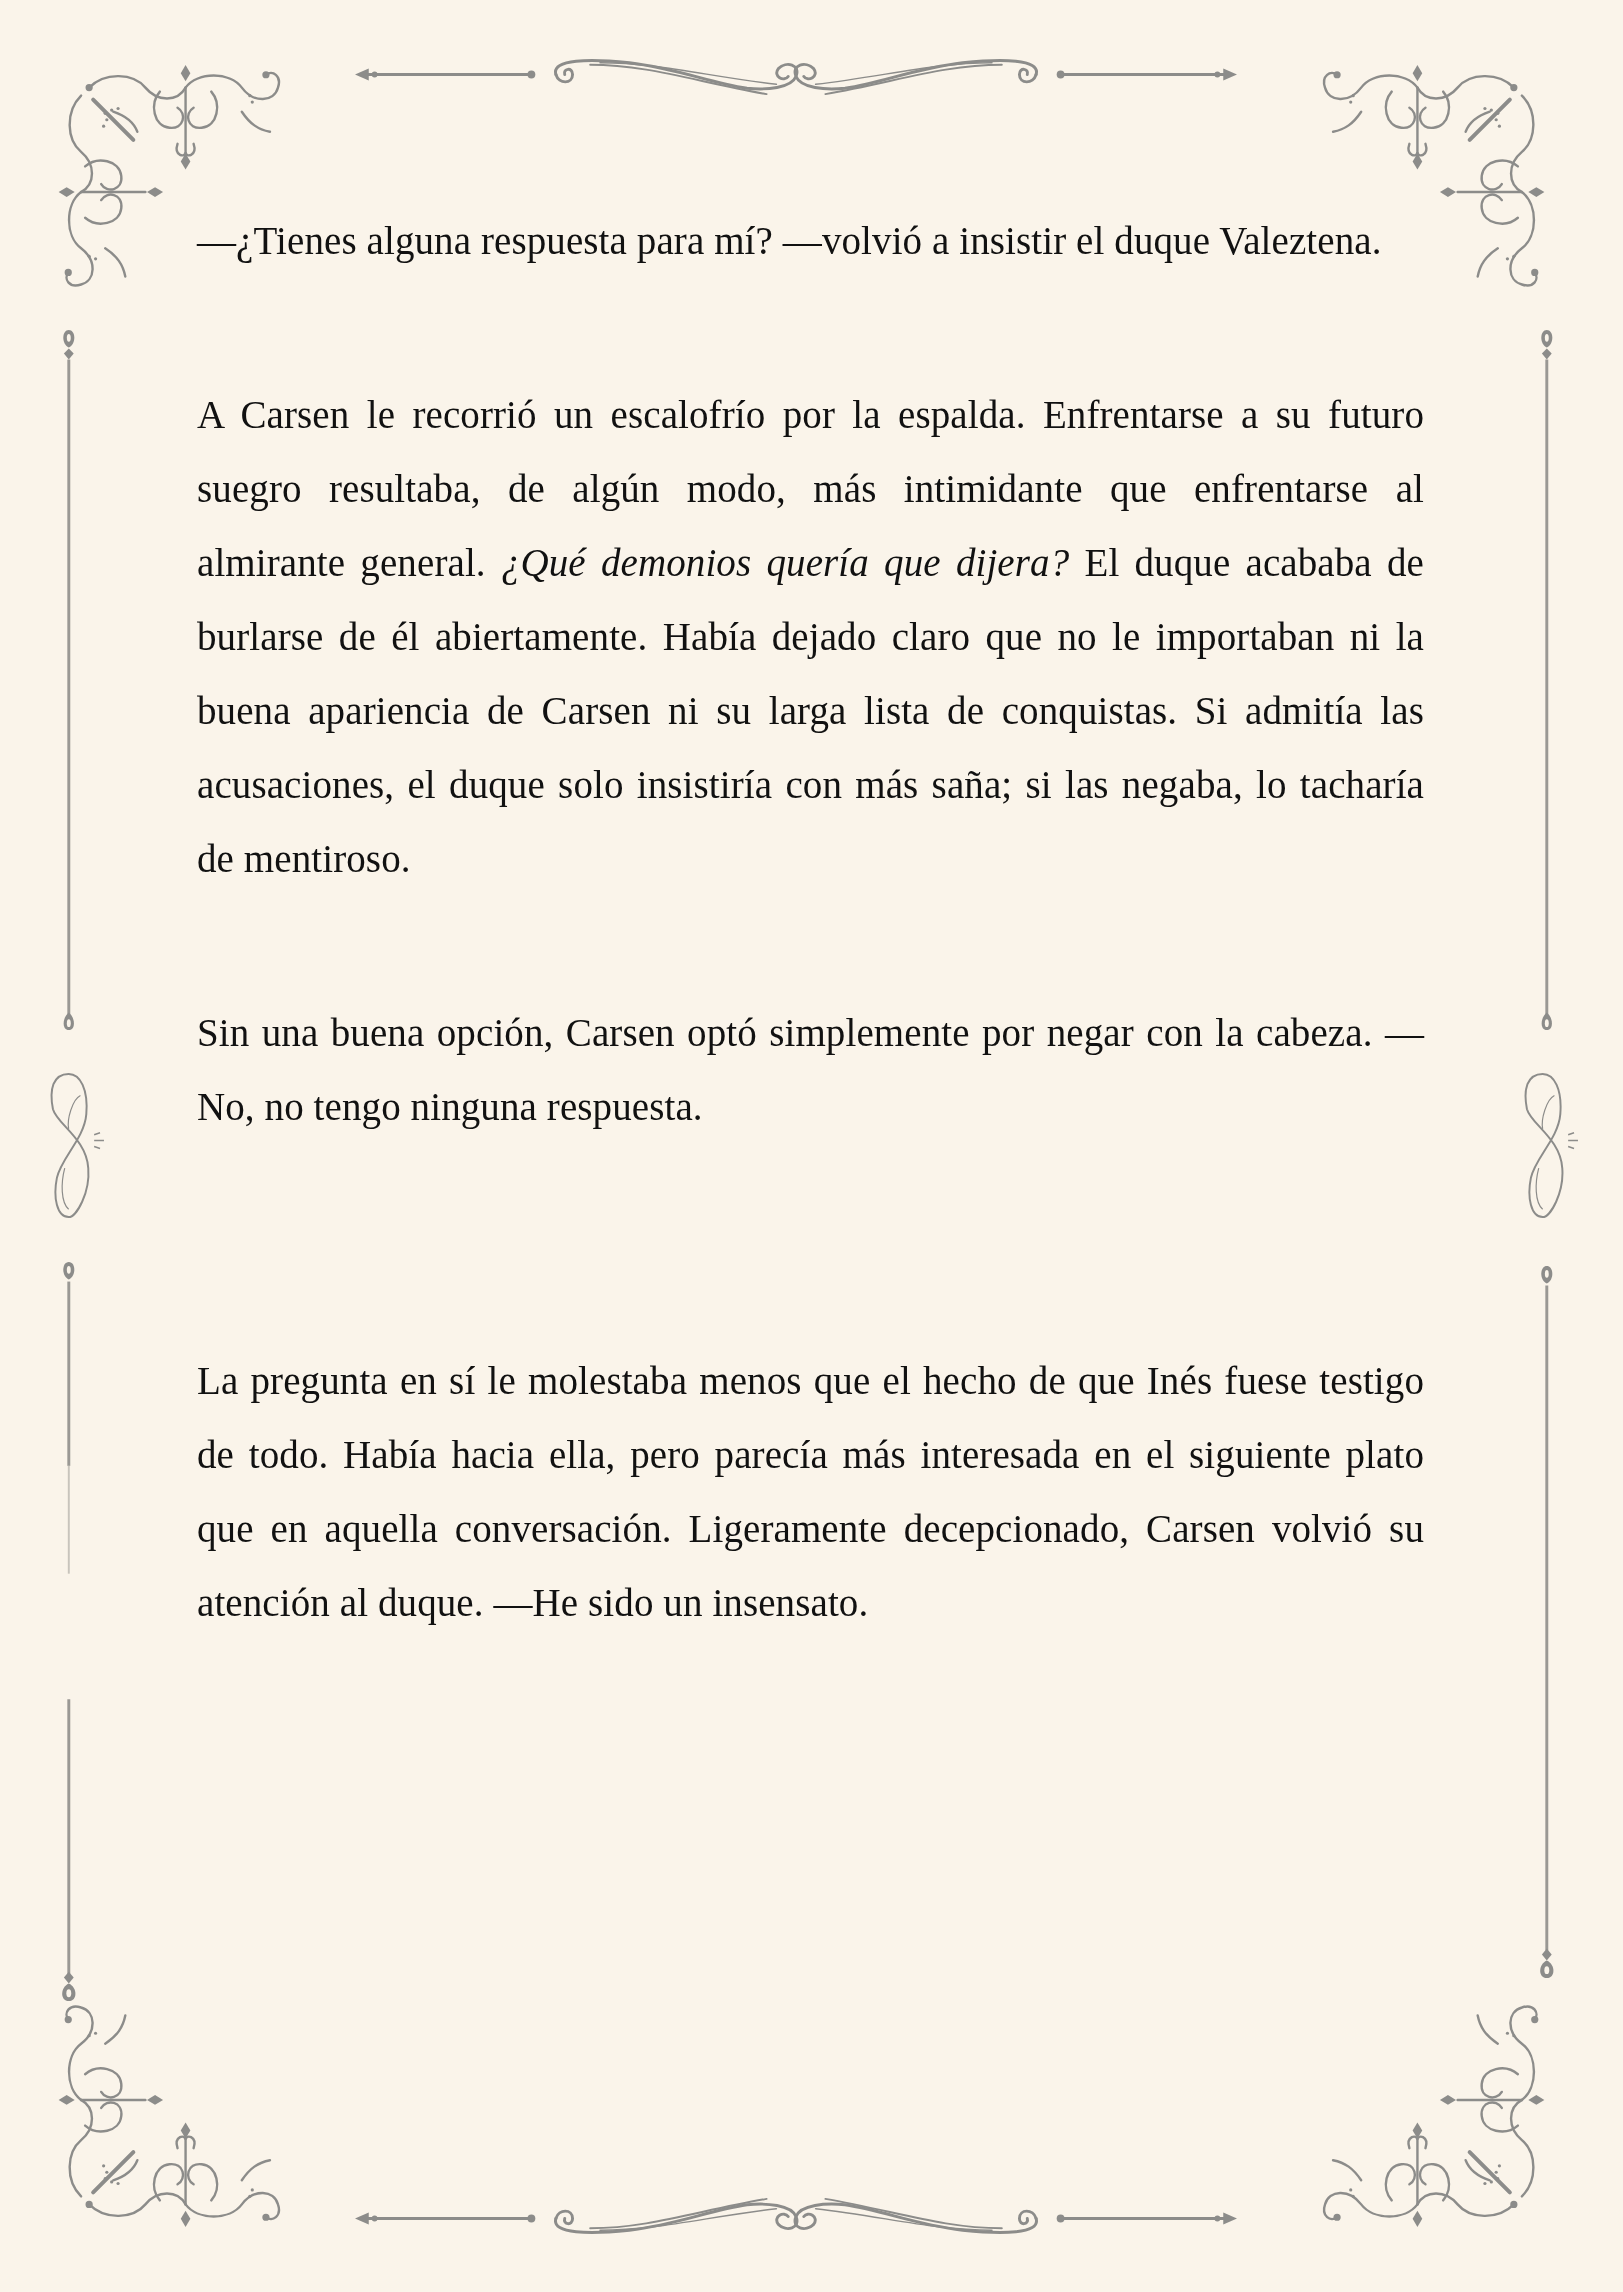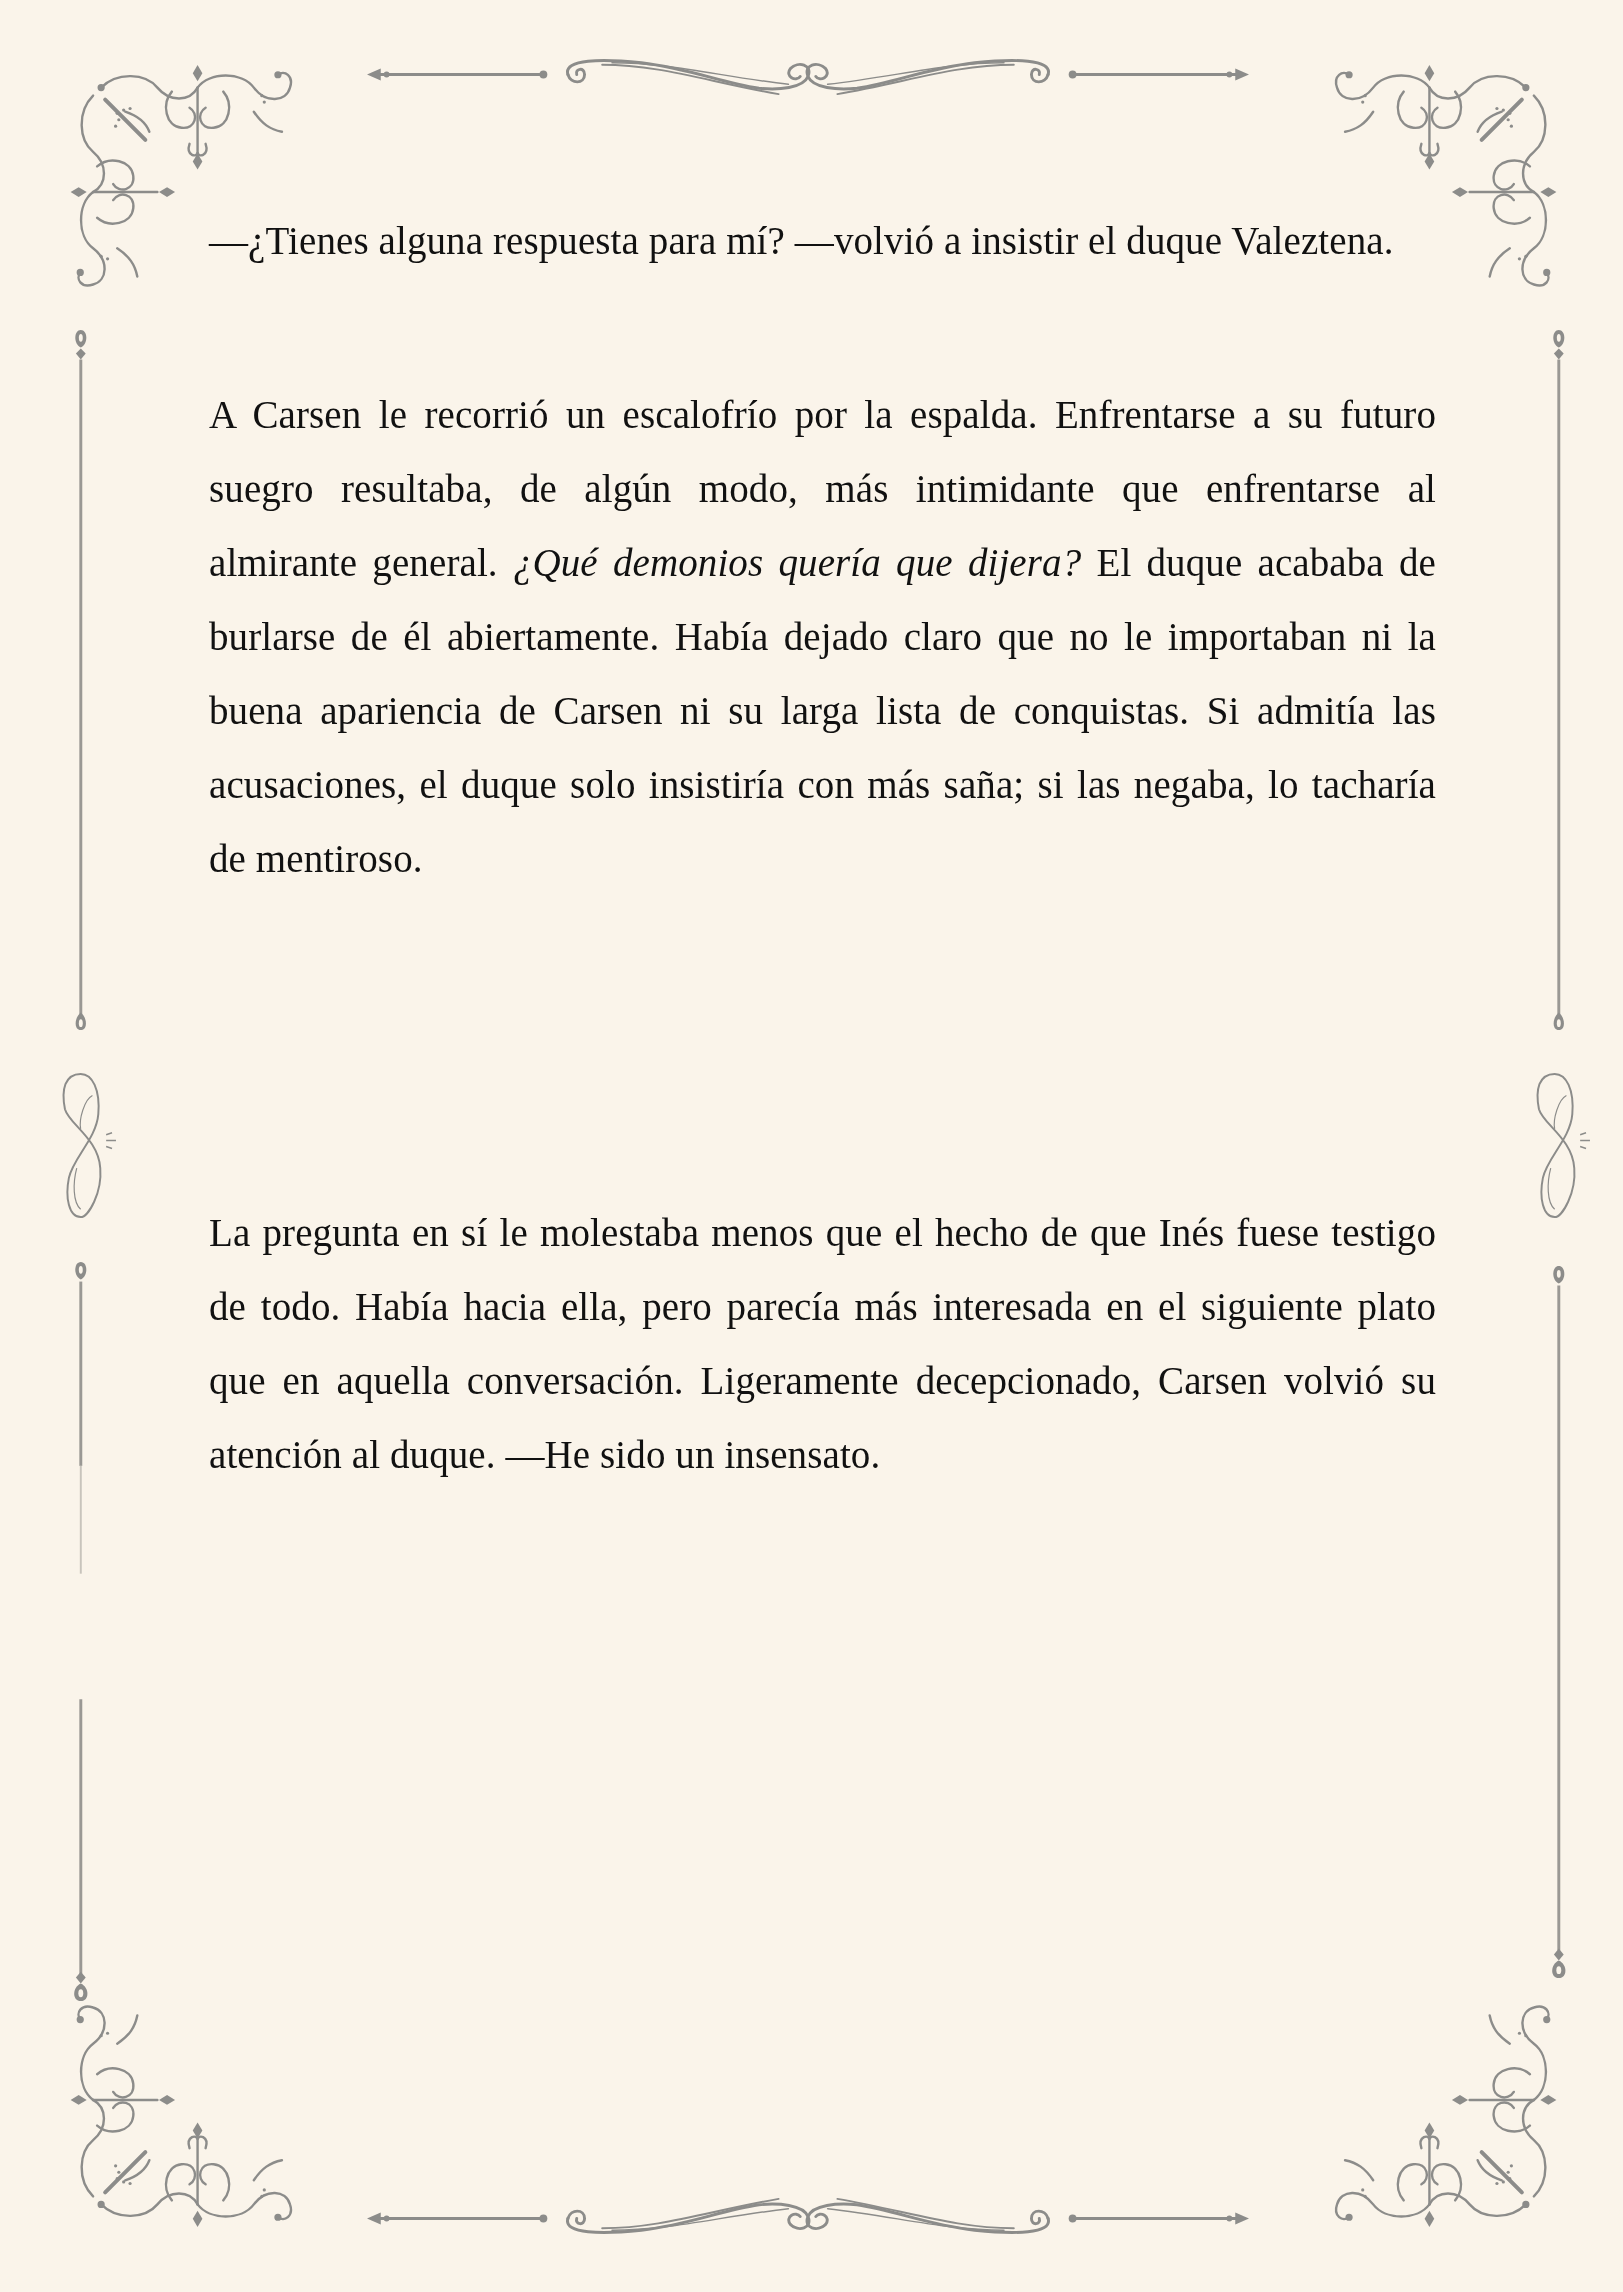--- a/index.html
+++ b/index.html
@@ -10,21 +10,21 @@
       width: 1623px;
       height: 2293px;
       background: #faf4ea;
       position: relative;
       overflow: hidden;
       font-family: "Liberation Serif", "DejaVu Serif", serif;
       color: #111111;
     }
     .page {
       position: absolute;
-      left: 12px; top: 0;
+      left: 0; top: 0;
       width: 1366px; height: 2293px;
     }
     .ornament {
       position: absolute;
     }
     .ornament svg {
       display: block;
       width: 100%;
       height: 100%;
       overflow: visible;
@@ -230,20 +230,23 @@
     </p>
 
     <div class="gap"></div>
 
     <p class="paragraph">
       <span>A Carsen le recorrió un escalofrío por la espalda. Enfrentarse a su futuro suegro resultaba, de algún modo, más intimidante que enfrentarse al almirante general. </span><em>¿Qué demonios quería que dijera?</em><span> El duque acababa de burlarse de él abiertamente. Había dejado claro que no le importaban ni la buena apariencia de Carsen ni su larga lista de conquistas. Si admitía las acusaciones, el duque solo insistiría con más saña; si las negaba, lo tacharía de mentiroso.</span>
     </p>
 
     <div class="gap"></div>
 
+    <p class="paragraph">
+      <span>Sin una buena opción, Carsen optó simplemente por negar con la cabeza. —No, no tengo ninguna respuesta.</span>
+    </p>
 
     <div class="gap"></div>
 
 
     <div class="gap"></div>
 
     <p class="paragraph">
       <span>La pregunta en sí le molestaba menos que el hecho de que Inés fuese testigo de todo. Había hacia ella, pero parecía más interesada en el siguiente plato que en aquella conversación. Ligeramente decepcionado, Carsen volvió su atención al duque. —He sido un insensato.</span>
     </p>
 

